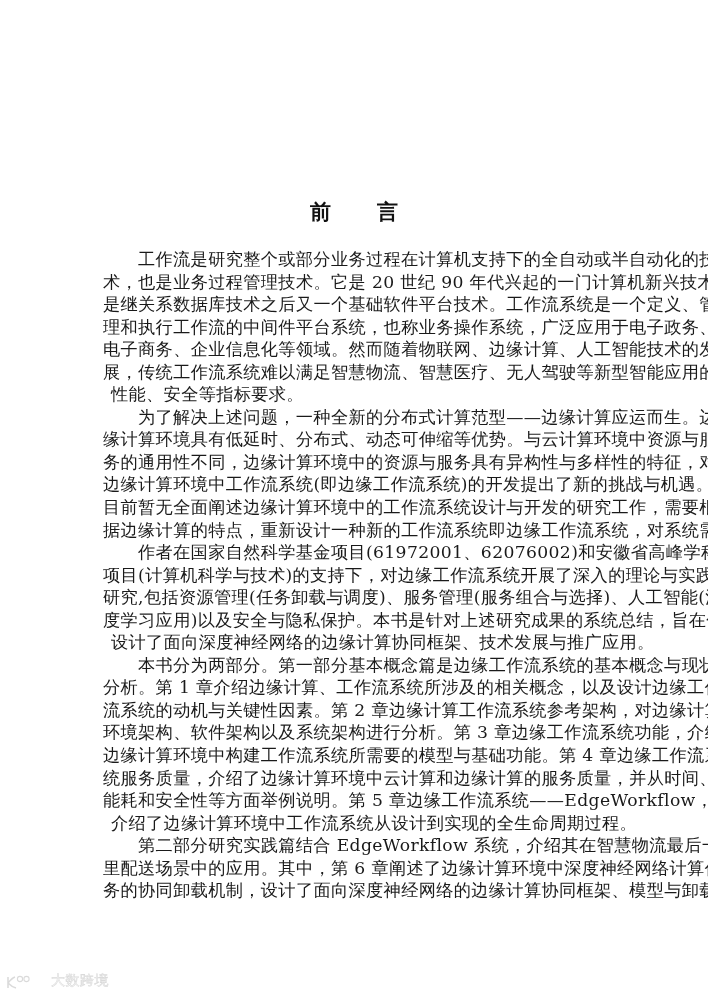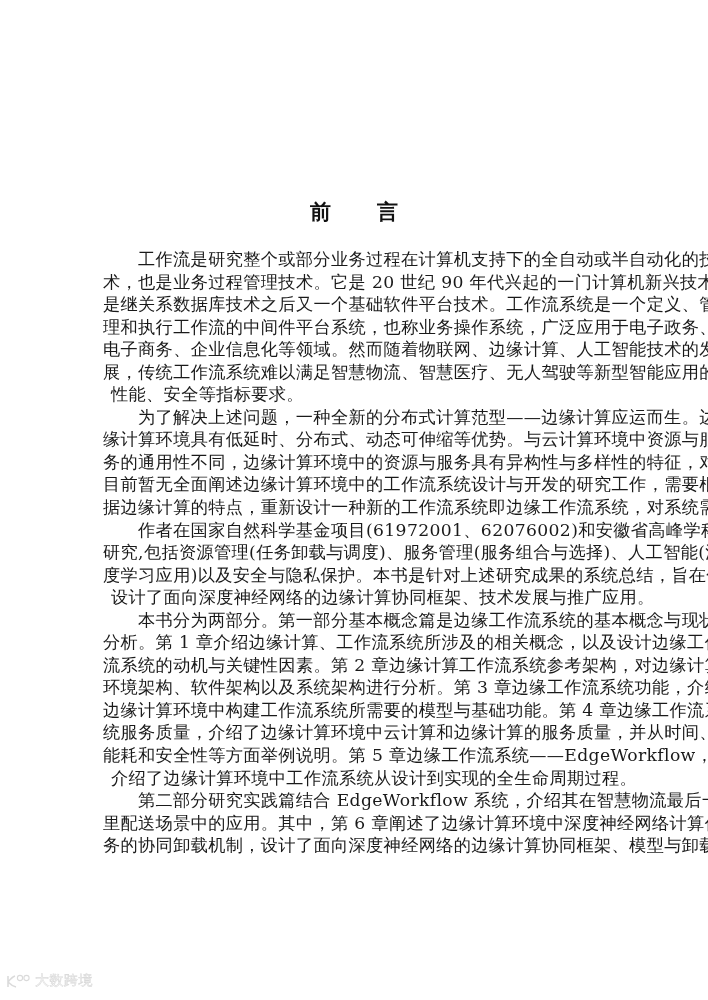--- a/index.html
+++ b/index.html
@@ -50,22 +50,22 @@
     }
     .line.last {
       text-align-last: left;
       margin-left: 8px;
     }
     .watermark {
       position: absolute;
       left: 6px;
       top: 972px;
       display: flex;
-      align-items: center;
-      gap: 3px;
+      align-items: flex-end;
+      gap: 19px;
       opacity: 0.55;
     }
     .watermark-logo {
       width: 26px;
       height: 16px;
       position: relative;
     }
     .watermark-text {
       font-family: "DejaVu Sans", "Liberation Sans", sans-serif;
       font-size: 14px;
@@ -83,23 +83,25 @@
     <div class="line indent">工作流是研究整个或部分业务过程在计算机支持下的全自动或半自动化的技</div>
     <div class="line">术，也是业务过程管理技术。它是 20 世纪 90 年代兴起的一门计算机新兴技术，</div>
     <div class="line">是继关系数据库技术之后又一个基础软件平台技术。工作流系统是一个定义、管</div>
     <div class="line">理和执行工作流的中间件平台系统，也称业务操作系统，广泛应用于电子政务、</div>
     <div class="line">电子商务、企业信息化等领域。然而随着物联网、边缘计算、人工智能技术的发</div>
     <div class="line">展，传统工作流系统难以满足智慧物流、智慧医疗、无人驾驶等新型智能应用的</div>
     <div class="line last">性能、安全等指标要求。</div>
     <div class="line indent">为了解决上述问题，一种全新的分布式计算范型——边缘计算应运而生。边</div>
     <div class="line">缘计算环境具有低延时、分布式、动态可伸缩等优势。与云计算环境中资源与服</div>
     <div class="line">务的通用性不同，边缘计算环境中的资源与服务具有异构性与多样性的特征，对</div>
+    <div class="line">边缘计算环境中工作流系统(即边缘工作流系统)的开发提出了新的挑战与机遇。</div>
     <div class="line">目前暂无全面阐述边缘计算环境中的工作流系统设计与开发的研究工作，需要根</div>
     <div class="line">据边缘计算的特点，重新设计一种新的工作流系统即边缘工作流系统，对系统需</div>
     <div class="line indent">作者在国家自然科学基金项目(61972001、62076002)和安徽省高峰学科建设</div>
+    <div class="line">项目(计算机科学与技术)的支持下，对边缘工作流系统开展了深入的理论与实践</div>
     <div class="line">研究,包括资源管理(任务卸载与调度)、服务管理(服务组合与选择)、人工智能(深</div>
     <div class="line">度学习应用)以及安全与隐私保护。本书是针对上述研究成果的系统总结，旨在促</div>
     <div class="line last">设计了面向深度神经网络的边缘计算协同框架、技术发展与推广应用。</div>
     <div class="line indent">本书分为两部分。第一部分基本概念篇是边缘工作流系统的基本概念与现状</div>
     <div class="line">分析。第 1 章介绍边缘计算、工作流系统所涉及的相关概念，以及设计边缘工作</div>
     <div class="line">流系统的动机与关键性因素。第 2 章边缘计算工作流系统参考架构，对边缘计算</div>
     <div class="line">环境架构、软件架构以及系统架构进行分析。第 3 章边缘工作流系统功能，介绍</div>
     <div class="line">边缘计算环境中构建工作流系统所需要的模型与基础功能。第 4 章边缘工作流系</div>
     <div class="line">统服务质量，介绍了边缘计算环境中云计算和边缘计算的服务质量，并从时间、</div>
     <div class="line">能耗和安全性等方面举例说明。第 5 章边缘工作流系统——EdgeWorkflow，全面</div>

